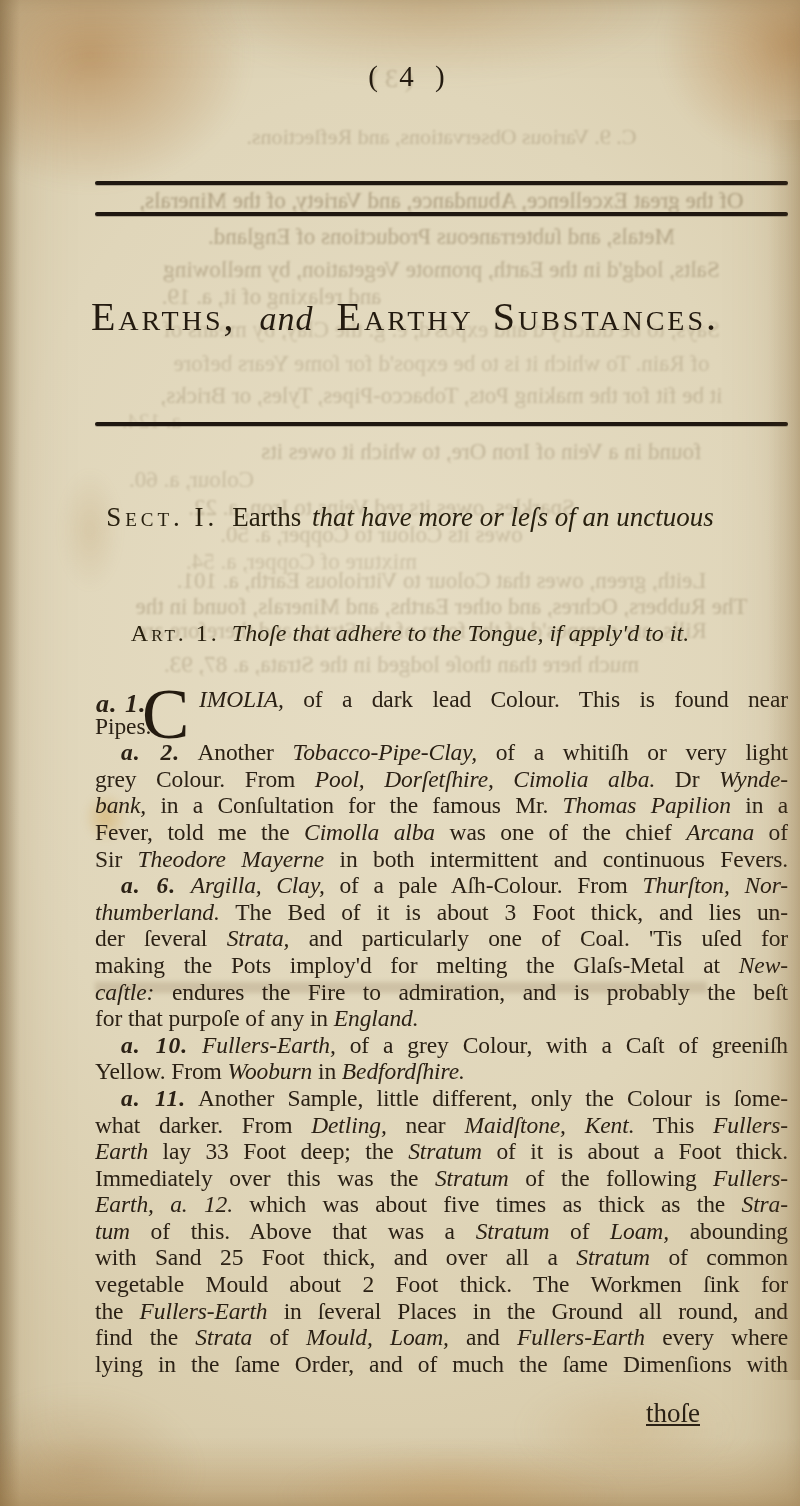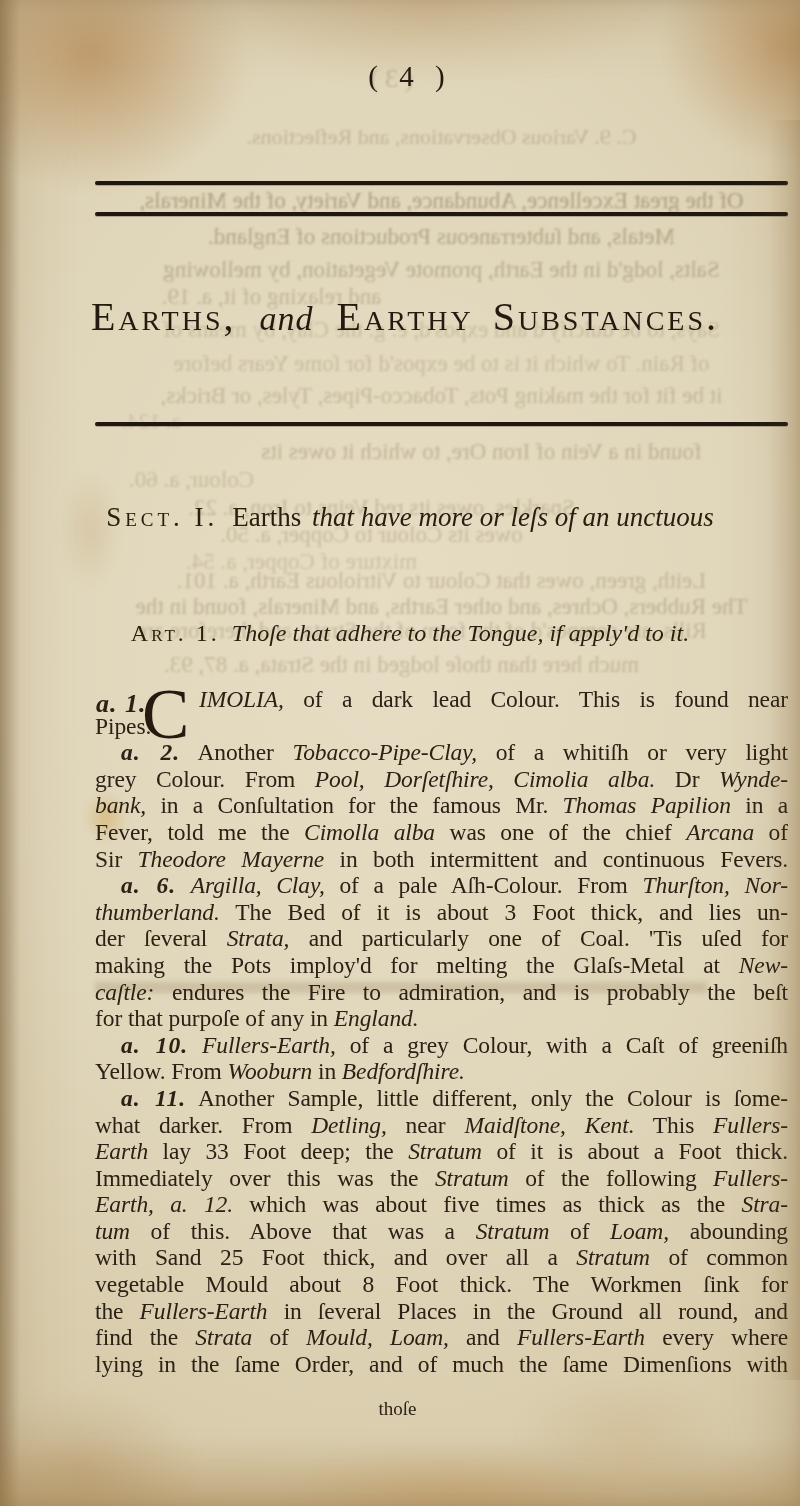--- a/index.html
+++ b/index.html
@@ -59,21 +59,21 @@
   .line{
     height:26.6px;line-height:26.6px;
     text-align:justify;text-align-last:justify;
     overflow:hidden;white-space:normal;
   }
   .line.last{text-align-last:left;}
   .line.ind{text-indent:26px;}
   .mk{font-style:italic;font-weight:bold;letter-spacing:1px;}
   .para-marker{position:absolute;left:1px;top:3px;font-style:italic;font-weight:bold;font-size:26px;letter-spacing:1px;}
   .dropcap{position:absolute;left:47px;top:0px;font-size:71px;line-height:56px;color:#241b10;}
-  .catchword{position:absolute;left:95px;top:1398px;width:605px;text-align:center;font-size:19px;color:#2b2115;}
+  .catchword{position:absolute;left:95px;top:1398px;width:605px;text-align:right;font-size:27px;color:#2b2115;text-decoration:underline;}
 </style>
 </head>
 <body>
 
 <div class="page">
 
   <div class="stain stain-top-left"></div>
   <div class="stain stain-top-right"></div>
   <div class="stain stain-top-mid"></div>
   <div class="stain stain-left-strip"></div>
@@ -148,21 +148,21 @@
         <div class="line last"><span>Yellow.  From </span><span class="it">Wooburn</span><span> in </span><span class="it">Bedfordſhire.</span></div>
       </div>
       <div class="para">
         <div class="line ind"><span class="it mk">a. 11.</span><span> Another Sample, little different, only the Colour is ſome-</span></div>
         <div class="line"><span>what darker.  From </span><span class="it">Detling,</span><span> near </span><span class="it">Maidſtone, Kent.</span><span>  This </span><span class="it">Fullers-</span></div>
         <div class="line"><span class="it">Earth</span><span> lay 33 Foot deep; the </span><span class="it">Stratum</span><span> of it is about a Foot thick.</span></div>
         <div class="line"><span>Immediately over this was the </span><span class="it">Stratum</span><span> of the following </span><span class="it">Fullers-</span></div>
         <div class="line"><span class="it">Earth, a. 12.</span><span> which was about five times as thick as the </span><span class="it">Stra-</span></div>
         <div class="line"><span class="it">tum</span><span> of this.  Above that was a </span><span class="it">Stratum</span><span> of </span><span class="it">Loam,</span><span> abounding</span></div>
         <div class="line"><span>with Sand 25 Foot thick, and over all a </span><span class="it">Stratum</span><span> of common</span></div>
-        <div class="line"><span>vegetable Mould about 8 Foot thick.  The Workmen ſink for</span></div>
+        <div class="line"><span>vegetable Mould about 2 Foot thick.  The Workmen ſink for</span></div>
         <div class="line"><span>the </span><span class="it">Fullers-Earth</span><span> in ſeveral Places in the Ground all round, and</span></div>
         <div class="line"><span>find the </span><span class="it">Strata</span><span> of </span><span class="it">Mould, Loam,</span><span> and </span><span class="it">Fullers-Earth</span><span> every where</span></div>
         <div class="line"><span>lying in the ſame Order, and of much the ſame Dimenſions with</span></div>
       </div>
     </div>
 
   <div class="catchword">thoſe</div>
 
 </div>
 

